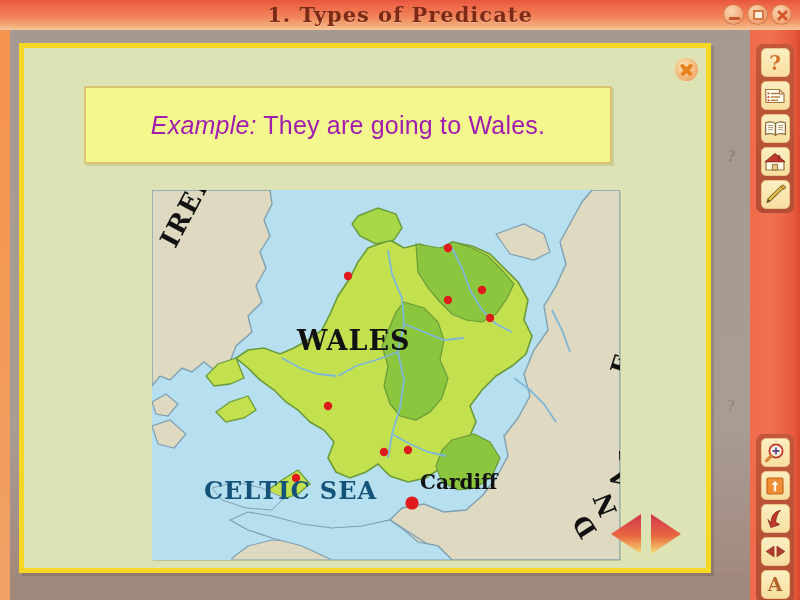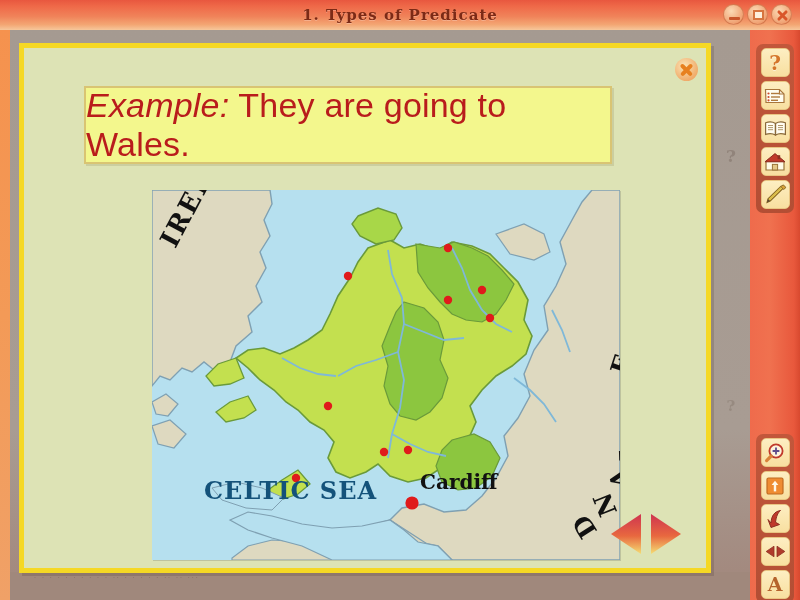--- a/index.html
+++ b/index.html
@@ -12,21 +12,21 @@
   #app { position: relative; width: 800px; height: 600px; }
 
   
   .titlebar {
     position: absolute; left: 0; top: 0; width: 800px; height: 30px;
     background: linear-gradient(to bottom, #e8573f 0%, #ef6a49 22%, #f0835a 55%, #f3a673 82%, #f6c79b 100%);
   }
   .titlebar-text {
     position: absolute; left: 0; top: 0; width: 800px; height: 30px;
     line-height: 30px; text-align: center;
-    font-family: "DejaVu Serif", serif; font-weight: bold; font-size: 15px;
+    font-family: "DejaVu Serif", serif; font-weight: bold; font-size: 21px;
     color: #7c2a16; letter-spacing: 1px;
     text-shadow: 0 1px 0 rgba(255,255,255,.25);
   }
   .win-btns { position: absolute; right: 8px; top: 4px; display: flex; gap: 3px; }
   .win-btn {
     width: 21px; height: 21px; border-radius: 50%;
     background: radial-gradient(circle at 38% 32%, #fbd9b4, #f0a273 70%, #e8895a);
     border: 1px solid rgba(190,90,50,.55);
     position: relative;
   }
@@ -114,21 +114,21 @@
   .slide-close span i.b { transform: rotate(-45deg); }
 
   
   .example-box {
     position: absolute; left: 60px; top: 38px; width: 528px; height: 78px;
     background: #f3f78d;
     border: 2px solid #d9c473;
     box-shadow: 2px 2px 0 rgba(120,110,60,.18);
     display: flex; align-items: center; justify-content: center;
   }
-  .example-text { font-size: 34px; color: #b91c1c; letter-spacing: .2px; }
+  .example-text { font-size: 25px; color: #a21caf; letter-spacing: .2px; }
   .example-text em { font-style: italic; }
 
   
   .map {
     position: absolute; left: 128px; top: 142px; width: 468px; height: 370px;
     background: #b6e0ef;
     box-shadow: 1px 1px 0 rgba(100,100,90,.25);
     overflow: hidden;
   }
   .map svg { display: block; }
@@ -366,20 +366,21 @@
           <circle cx="196" cy="86" r="4.2" fill="#e01b1b"></circle>
           <circle cx="176" cy="216" r="4.2" fill="#e01b1b"></circle>
           <circle cx="232" cy="262" r="4.2" fill="#e01b1b"></circle>
           <circle cx="256" cy="260" r="4.2" fill="#e01b1b"></circle>
           <circle cx="144" cy="288" r="4.2" fill="#e01b1b"></circle>
           <circle cx="260" cy="313" r="6.6" fill="#e01b1b"></circle>
         </g>
       </svg>
 
       <div class="map-label lbl-ireland">IRELAND</div>
+      <div class="map-label lbl-wales">WALES</div>
       <div class="map-label lbl-cardiff">Cardiff</div>
       <div class="map-label lbl-celtic">CELTIC SEA</div>
 
       <div class="lbl-england-wrap">
         <span class="lbl-eng-ch" style="left:70px; top:0px;   transform:rotate(-72deg)">E</span>
         <span class="lbl-eng-ch" style="left:79px; top:26px;  transform:rotate(-78deg)">N</span>
         <span class="lbl-eng-ch" style="left:82px; top:56px;  transform:rotate(-84deg)">G</span>
         <span class="lbl-eng-ch" style="left:78px; top:88px;  transform:rotate(-92deg)">L</span>
         <span class="lbl-eng-ch" style="left:68px; top:114px; transform:rotate(-102deg)">A</span>
         <span class="lbl-eng-ch" style="left:52px; top:140px; transform:rotate(-112deg)">N</span>

